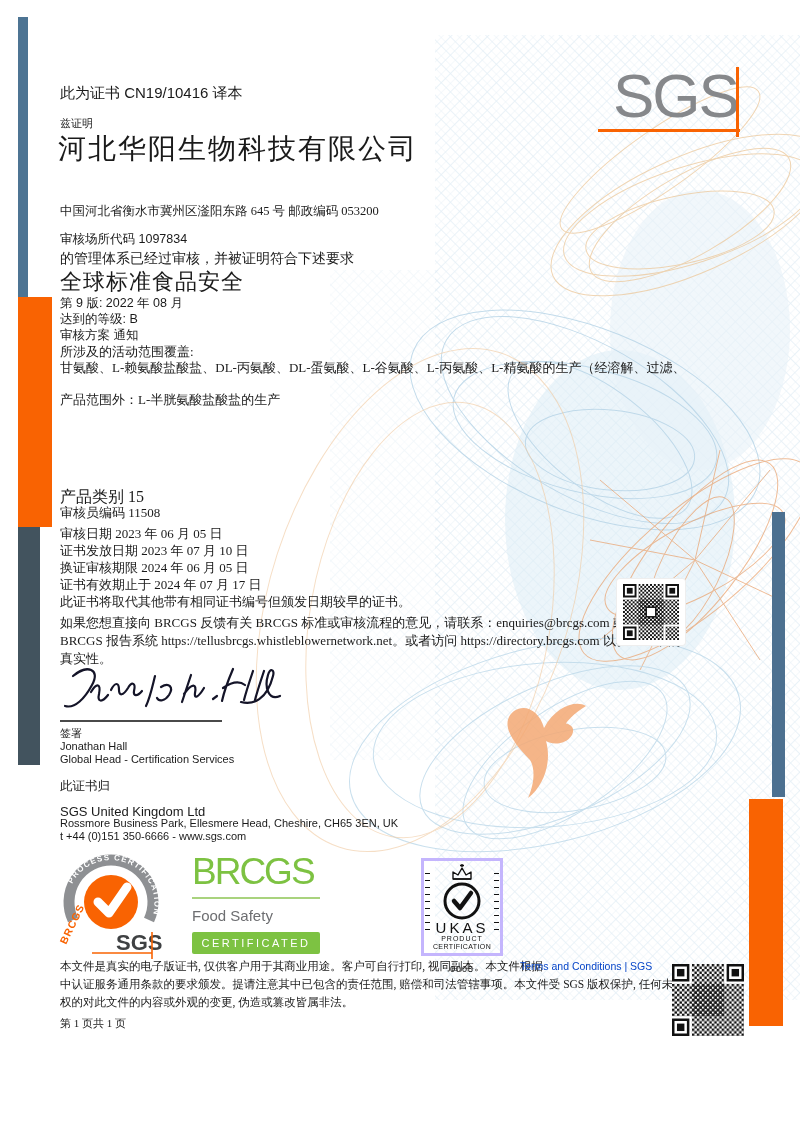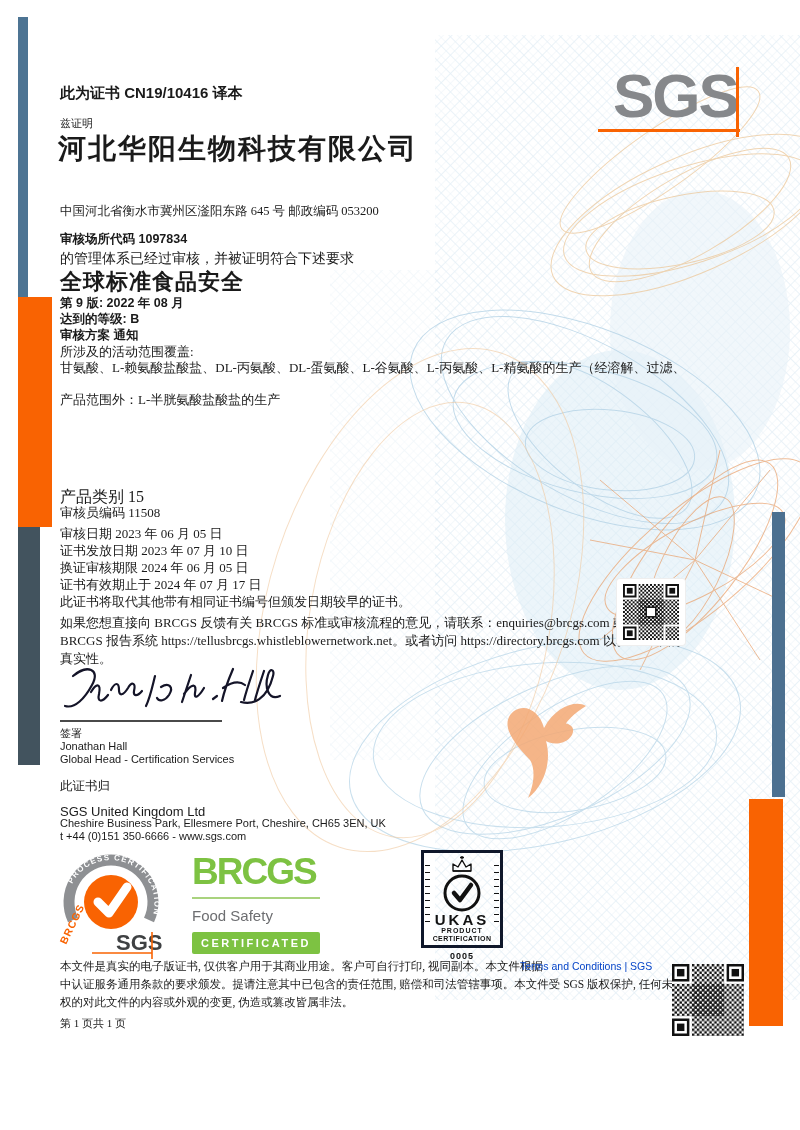--- a/index.html
+++ b/index.html
@@ -5,21 +5,21 @@
   html,body{margin:0;padding:0;background:#e8e8e8;}
   #page{
     position:relative;width:800px;height:1130px;background:#ffffff;
     margin:0 auto;overflow:hidden;
     font-family:"Liberation Sans",sans-serif;color:#1a1a1a;
   }
   .abs{position:absolute;}
   .t{position:absolute;white-space:nowrap;color:#1a1a1a;}
   .serif{font-family:"Liberation Serif","DejaVu Serif",serif;}
   .sans{font-family:"Liberation Sans","DejaVu Sans",sans-serif;}
-  .b{font-weight:bold;}
+  .b{font-weight:normal;}
   .bar{position:absolute;}
   svg{display:block;}
   .link{color:#0645c8;cursor:pointer;}
 </style>
 </head>
 <body>
 
 <div id="page">
 
   <svg class="abs" style="left:0;top:0;z-index:0;" width="800" height="1130" viewBox="0 0 800 1130">
@@ -150,21 +150,21 @@
       <path d="M186 40 c12 3 26 -2 32 -26 c2 -7 -3 -8 -5 -1 c-4 13 1 26 12 21"></path>
     </g>
   </svg>
   <div class="abs" style="left:60px;top:720px;width:162px;height:2px;background:#4a4a4a;z-index:2;"></div>
   <div class="t serif" style="left:60px;top:726px;font-size:11px;z-index:2;">签署</div>
   <div class="t sans" style="left:60px;top:740px;font-size:11px;z-index:2;text-align:right;">Jonathan Hall</div>
   <div class="t sans" style="left:60px;top:753px;font-size:11px;z-index:2;">Global Head - Certification Services</div>
 
   <div class="t serif" style="left:60px;top:778px;font-size:12.5px;z-index:2;">此证书归</div>
   <div class="t sans" style="left:60px;top:804px;font-size:13px;z-index:2;">SGS United Kingdom Ltd</div>
-  <div class="t sans" style="left:60px;top:817px;font-size:11px;z-index:2;">Cheshire Business Park, Ellesmere Port, Cheshire, CH65 3EN, UK</div>
+  <div class="t sans" style="left:60px;top:817px;font-size:11px;z-index:2;">Rossmore Business Park, Ellesmere Head, Cheshire, CH65 3EN, UK</div>
   <div class="t sans" style="left:60px;top:830px;font-size:11px;z-index:2;">t +44 (0)151 350-6666 - www.sgs.com</div>
 
   <svg class="abs" style="left:56px;top:848px;z-index:2;" width="112" height="112" viewBox="0 0 112 112">
     <path d="M17 72 A42 42 0 1 1 93 72" fill="none" stroke="#8e9093" stroke-width="11"></path>
     <defs>
         <path id="arcP" d="M14 70 A43.5 43.5 0 1 1 96 70"></path>
       </defs>
     <text font-size="8" fill="#ffffff" font-weight="bold" letter-spacing="1.2" font-family="Liberation Sans,sans-serif">
       <textPath href="#arcP" startOffset="21%">PROCESS CERTIFICATION</textPath>
     </text>
@@ -179,21 +179,21 @@
   <div class="abs" style="left:192px;top:852px;width:130px;z-index:2;">
     <div class="sans b" style="font-size:37px;color:#7dc242;letter-spacing:-2px;line-height:1.1;">BRCGS</div>
     <div style="width:128px;height:2px;background:#a9d37e;margin-top:4px;"></div>
     <div class="sans" style="font-size:15px;color:#6d6e71;margin-top:8px;">Food Safety</div>
     <div style="width:128px;height:22px;background:#7dc242;border-radius:2px;margin-top:8px;display:flex;align-items:center;justify-content:center;">
       <span class="sans b" style="font-size:11px;color:#ffffff;letter-spacing:2.5px;">CERTIFICATED</span>
     </div>
   </div>
 
   <div class="abs" style="left:420px;top:850px;width:84px;z-index:2;">
-    <div style="width:76px;height:92px;border:3px solid #0f172a;margin:0 auto;position:relative;">
+    <div style="width:76px;height:92px;border:3px solid #c4b5fd;margin:8px auto;position:relative;">
       <svg width="26" height="18" viewBox="0 0 26 18" style="position:absolute;left:25px;top:2px;">
         <g fill="none" stroke="#111" stroke-width="1.4" stroke-linejoin="round">
           <path d="M13 1 v3 M11 2.5 h4"></path>
           <path d="M4 16 L4 9 L9 12 L13 5 L17 12 L22 9 L22 16 Z"></path>
           <path d="M4 16 h18"></path>
         </g>
       </svg>
       <svg width="40" height="40" viewBox="0 0 40 40" style="position:absolute;left:18px;top:20px;">
         <circle cx="20" cy="20" r="17" fill="none" stroke="#111" stroke-width="3"></circle>
         <path d="M12 20 L18 27 L29 12" fill="none" stroke="#111" stroke-width="4.5" stroke-linecap="round" stroke-linejoin="round"></path>

